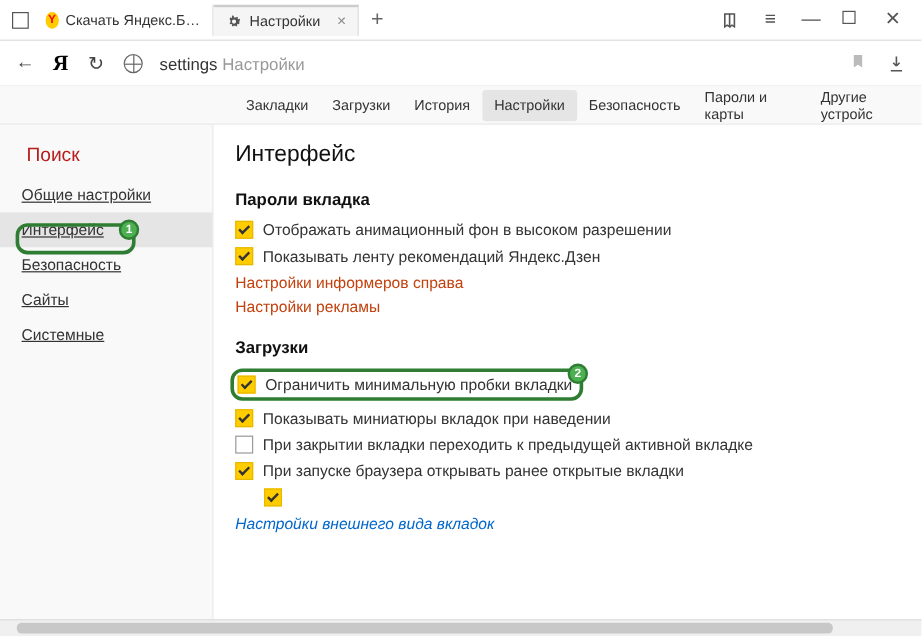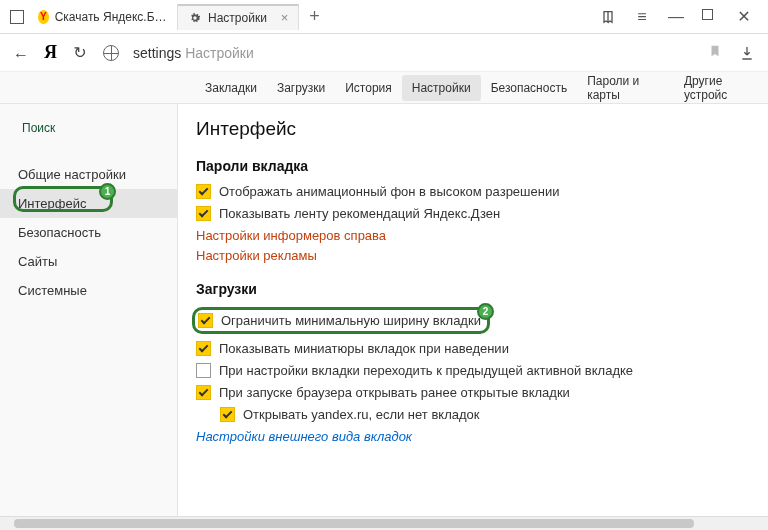--- a/index.html
+++ b/index.html
@@ -24,22 +24,22 @@
 .globe:after { content:""; position:absolute; top:0; bottom:0; left:50%; border-left:1px solid #666; }
 .addr { font-size:14px; color:#333; }
 .addr .gray { color:#999; }
 .addr-right { margin-left:auto; display:flex; gap:16px; align-items:center; }
 .bookmark { width:14px; height:16px; }
 .topnav { height:32px; background:#f9f9f9; display:flex; align-items:center; padding-left:195px; gap:0; font-size:12px; color:#333; border-bottom:1px solid #e5e5e5; }
 .topnav .item { padding:6px 10px; cursor:pointer; }
 .topnav .item.active { background:#e5e5e5; border-radius:3px; }
 .main { display:flex; height:426px; background:#f9f9f9; }
 .sidebar { width:178px; padding:12px 0; background:#f9f9f9; border-right:1px solid #e5e5e5; }
-.search { margin:0 14px 20px 14px; padding:5px 8px; font-size:12px; color:#14532d; }
-.side-item { padding:7px 18px; font-size:13px; color:#333; cursor:pointer; position:relative; }
+.search { margin:0 14px 4px 14px; padding:5px 8px; font-size:16px; color:#b91c1c; }
+.side-item { padding:7px 18px; font-size:13px; color:#333; cursor:pointer; position:relative;text-decoration:underline; }
 .side-item.active { background:#e5e5e5; }
 .badge { position:absolute; width:17px; height:17px; border-radius:50%; background:#4caf50; border:2px solid #2e7d32; color:#fff; font-size:10px; font-weight:bold; display:flex; align-items:center; justify-content:center; }
 .content { flex:1; background:#fff; padding:14px 18px 0 18px; overflow:hidden; position:relative; }
 .h1 { font-size:19px; color:#111; margin-bottom:18px; }
 .h2 { font-size:14px; font-weight:bold; color:#111; margin-top:18px; margin-bottom:10px; }
 .opt { display:flex; align-items:flex-end; gap:8px; margin-bottom:7px; font-size:13px; color:#333; }
 .opt.sub { margin-left:24px; }
 .cb { width:15px; height:15px; border:1.5px solid #999; background:#fff; flex-shrink:0; position:relative; }
 .cb.checked { background:#ffcc00; border-color:#e6b800; }
 .cb.checked:after { content:""; position:absolute; left:4px; top:1px; width:3px; height:7px; border:solid #333; border-width:0 2px 2px 0; transform:rotate(45deg); }
@@ -145,39 +145,38 @@
         <span class="cb checked"></span>
         <span>Показывать ленту рекомендаций Яндекс.Дзен</span>
       </div>
     <a class="link">Настройки информеров справа</a>
     <a class="link">Настройки рекламы</a>
 
     <div class="h2">Загрузки</div>
     <div class="opt">
       <span class="opt-hl">
         <span class="cb checked"></span>
-        <span style="margin-left:8px">Ограничить минимальную ширину вкладки</span>
+        <span style="margin-left:8px">Ограничить минимальную пробки вкладки</span>
         <div class="badge">2</div>
       </span>
     </div>
     <div class="opt">
         <span class="cb checked"></span>
         <span>Показывать миниатюры вкладок при наведении</span>
       </div>
     <div class="opt">
         <span class="cb"></span>
-        <span>При настройки вкладки переходить к предыдущей активной вкладке</span>
+        <span>При закрытии вкладки переходить к предыдущей активной вкладке</span>
       </div>
     <div class="opt">
         <span class="cb checked"></span>
         <span>При запуске браузера открывать ранее открытые вкладки</span>
       </div>
     <div class="opt sub">
         <span class="cb checked"></span>
-        <span>Открывать yandex.ru, если нет вкладок</span>
       </div>
     <a class="link cut">Настройки внешнего вида вкладок</a>
   </div>
 </div>
 
 <div class="scrollbar-h">
     <div class="thumb"></div>
   </div>
 
 </body></html>

